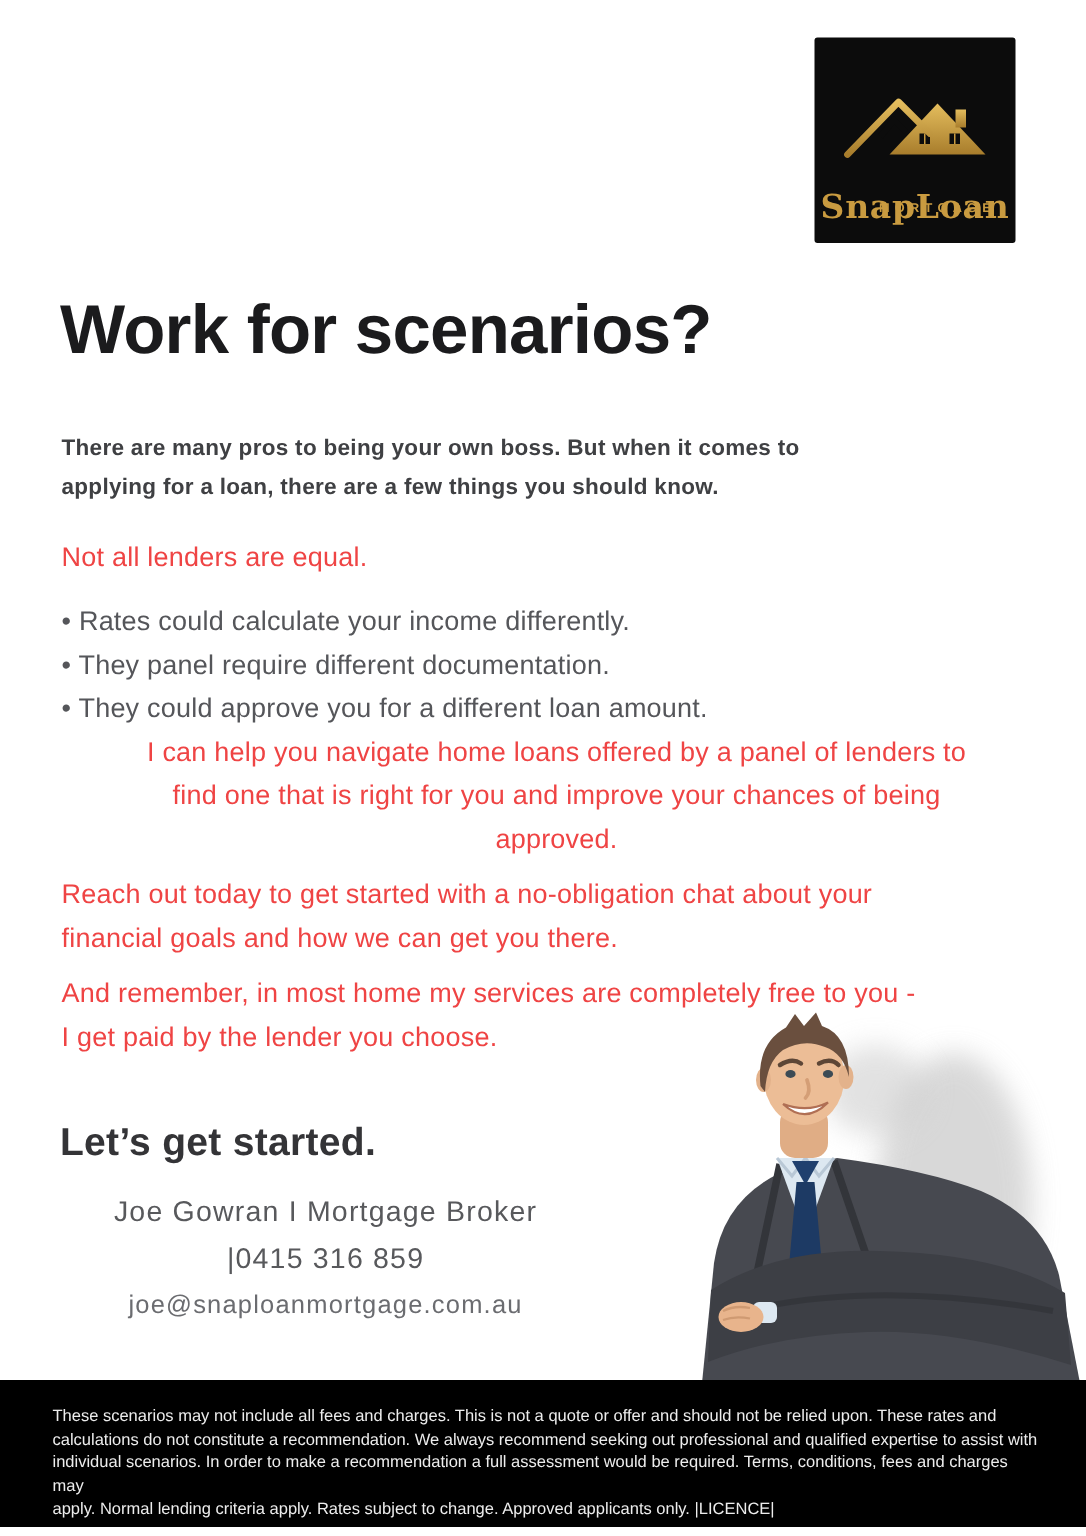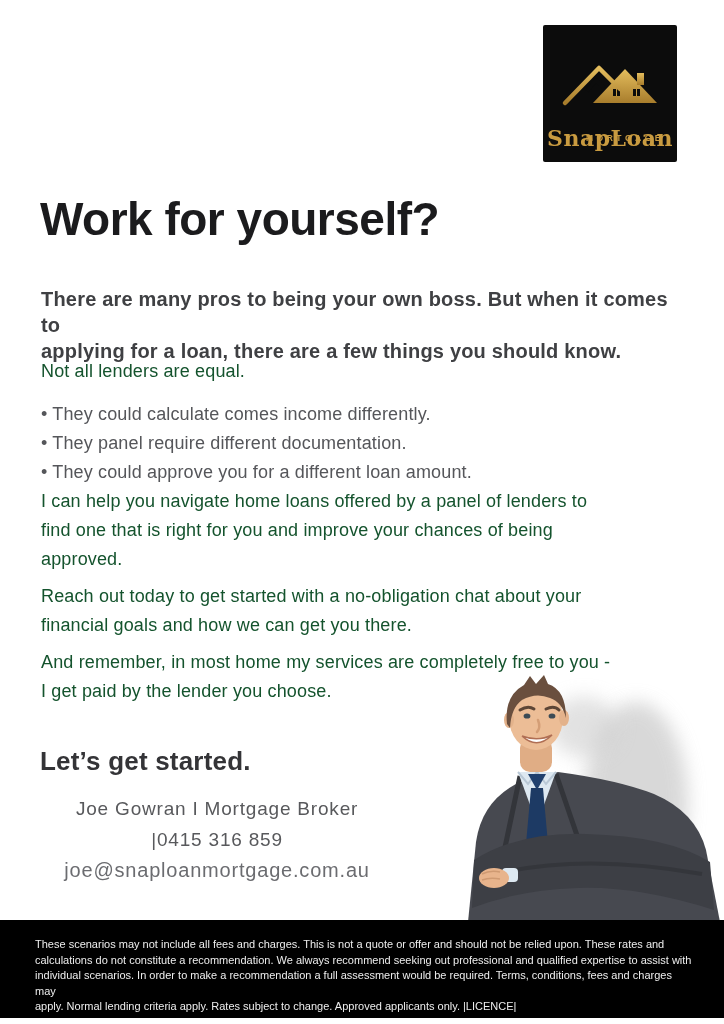--- a/index.html
+++ b/index.html
@@ -25,47 +25,47 @@
     padding-left:26px;
   }
   
   .headline{
     position:absolute;left:40px;top:192px;margin:0;
     font-size:46px;font-weight:bold;color:#1b1b1d;letter-spacing:-0.5px;
   }
   
   .intro{
     position:absolute;left:41px;top:286px;margin:0;width:650px;
-    font-size:20px;font-weight:bold;color:#3f4043;
+    font-size:15px;font-weight:bold;color:#3f4043;
     line-height:26px;white-space:pre-line;letter-spacing:0.2px;
   }
   .bodytext{
     position:absolute;left:41px;margin:0;width:660px;
-    font-size:18px;color:#14532d;line-height:29px;
+    font-size:18px;color:#ef4444;line-height:29px;
     white-space:pre-line;letter-spacing:0.15px;
   }
   .lead{top:357px;}
   .bullets{position:absolute;left:41px;top:400px;width:660px;}
   .bullet-item{
     font-size:18px;color:#55565a;line-height:29px;letter-spacing:0.15px;
   }
-  .p2{top:487px;}
+  .p2{top:487px;text-align:center;}
   .p3{top:582px;}
   .p4{top:648px;}
   
   .cta-heading{
     position:absolute;left:40px;top:746px;margin:0;
     font-size:26px;font-weight:bold;color:#343437;letter-spacing:0.2px;text-align:right;
   }
   .contact{position:absolute;left:42px;top:794px;text-align:center;}
   .contact-line{
     font-size:19px;color:#58595c;line-height:30.5px;letter-spacing:0.8px;
   }
   .contact-email{
-    display:block;font-size:20px;color:#6b6c70;line-height:30.5px;
+    display:block;font-size:17px;color:#6b6c70;line-height:30.5px;
     letter-spacing:0.8px;text-decoration:none;
   }
   .contact-site{
     display:block;font-size:22px;font-weight:bold;color:#6d28d9;
     line-height:31px;letter-spacing:0.5px;text-decoration:none;margin-top:28px;
   }
   
   .photo{position:absolute;left:458px;top:672px;z-index:1;}
   
   .footer{
@@ -101,29 +101,29 @@
       <rect x="94" y="48" width="7" height="12" fill="url(#gold)"></rect>
 
       <path d="M22,78 L56,43 L77,64" fill="none" stroke="url(#gold)" stroke-width="4.5" stroke-linecap="round" stroke-linejoin="round"></path>
 
       <path d="M44,66 l9,-11 l8,8" fill="none" stroke="#0c0c0c" stroke-width="4" stroke-linejoin="round"></path>
     </svg>
     <div class="logo-brand">SnapLoan</div>
     <div class="logo-sub">MORTGAGE</div>
   </div>
 
-  <h1 class="headline">Work for yourself?</h1>
+  <h1 class="headline">Work for scenarios?</h1>
 
   <p class="intro">There are many pros to being your own boss. But when it comes to
 applying for a loan, there are a few things you should know.</p>
 
   <p class="bodytext lead">Not all lenders are equal.</p>
 
   <div class="bullets">
-    <div class="bullet-item">• They could calculate comes income differently.</div>
+    <div class="bullet-item">• Rates could calculate your income differently.</div>
     <div class="bullet-item">• They panel require different documentation.</div>
     <div class="bullet-item">• They could approve you for a different loan amount.</div>
   </div>
 
   <p class="bodytext p2">I can help you navigate home loans offered by a panel of lenders to
 find one that is right for you and improve your chances of being
 approved.</p>
   <p class="bodytext p3">Reach out today to get started with a no-obligation chat about your
 financial goals and how we can get you there.</p>
   <p class="bodytext p4">And remember, in most home my services are completely free to you -

